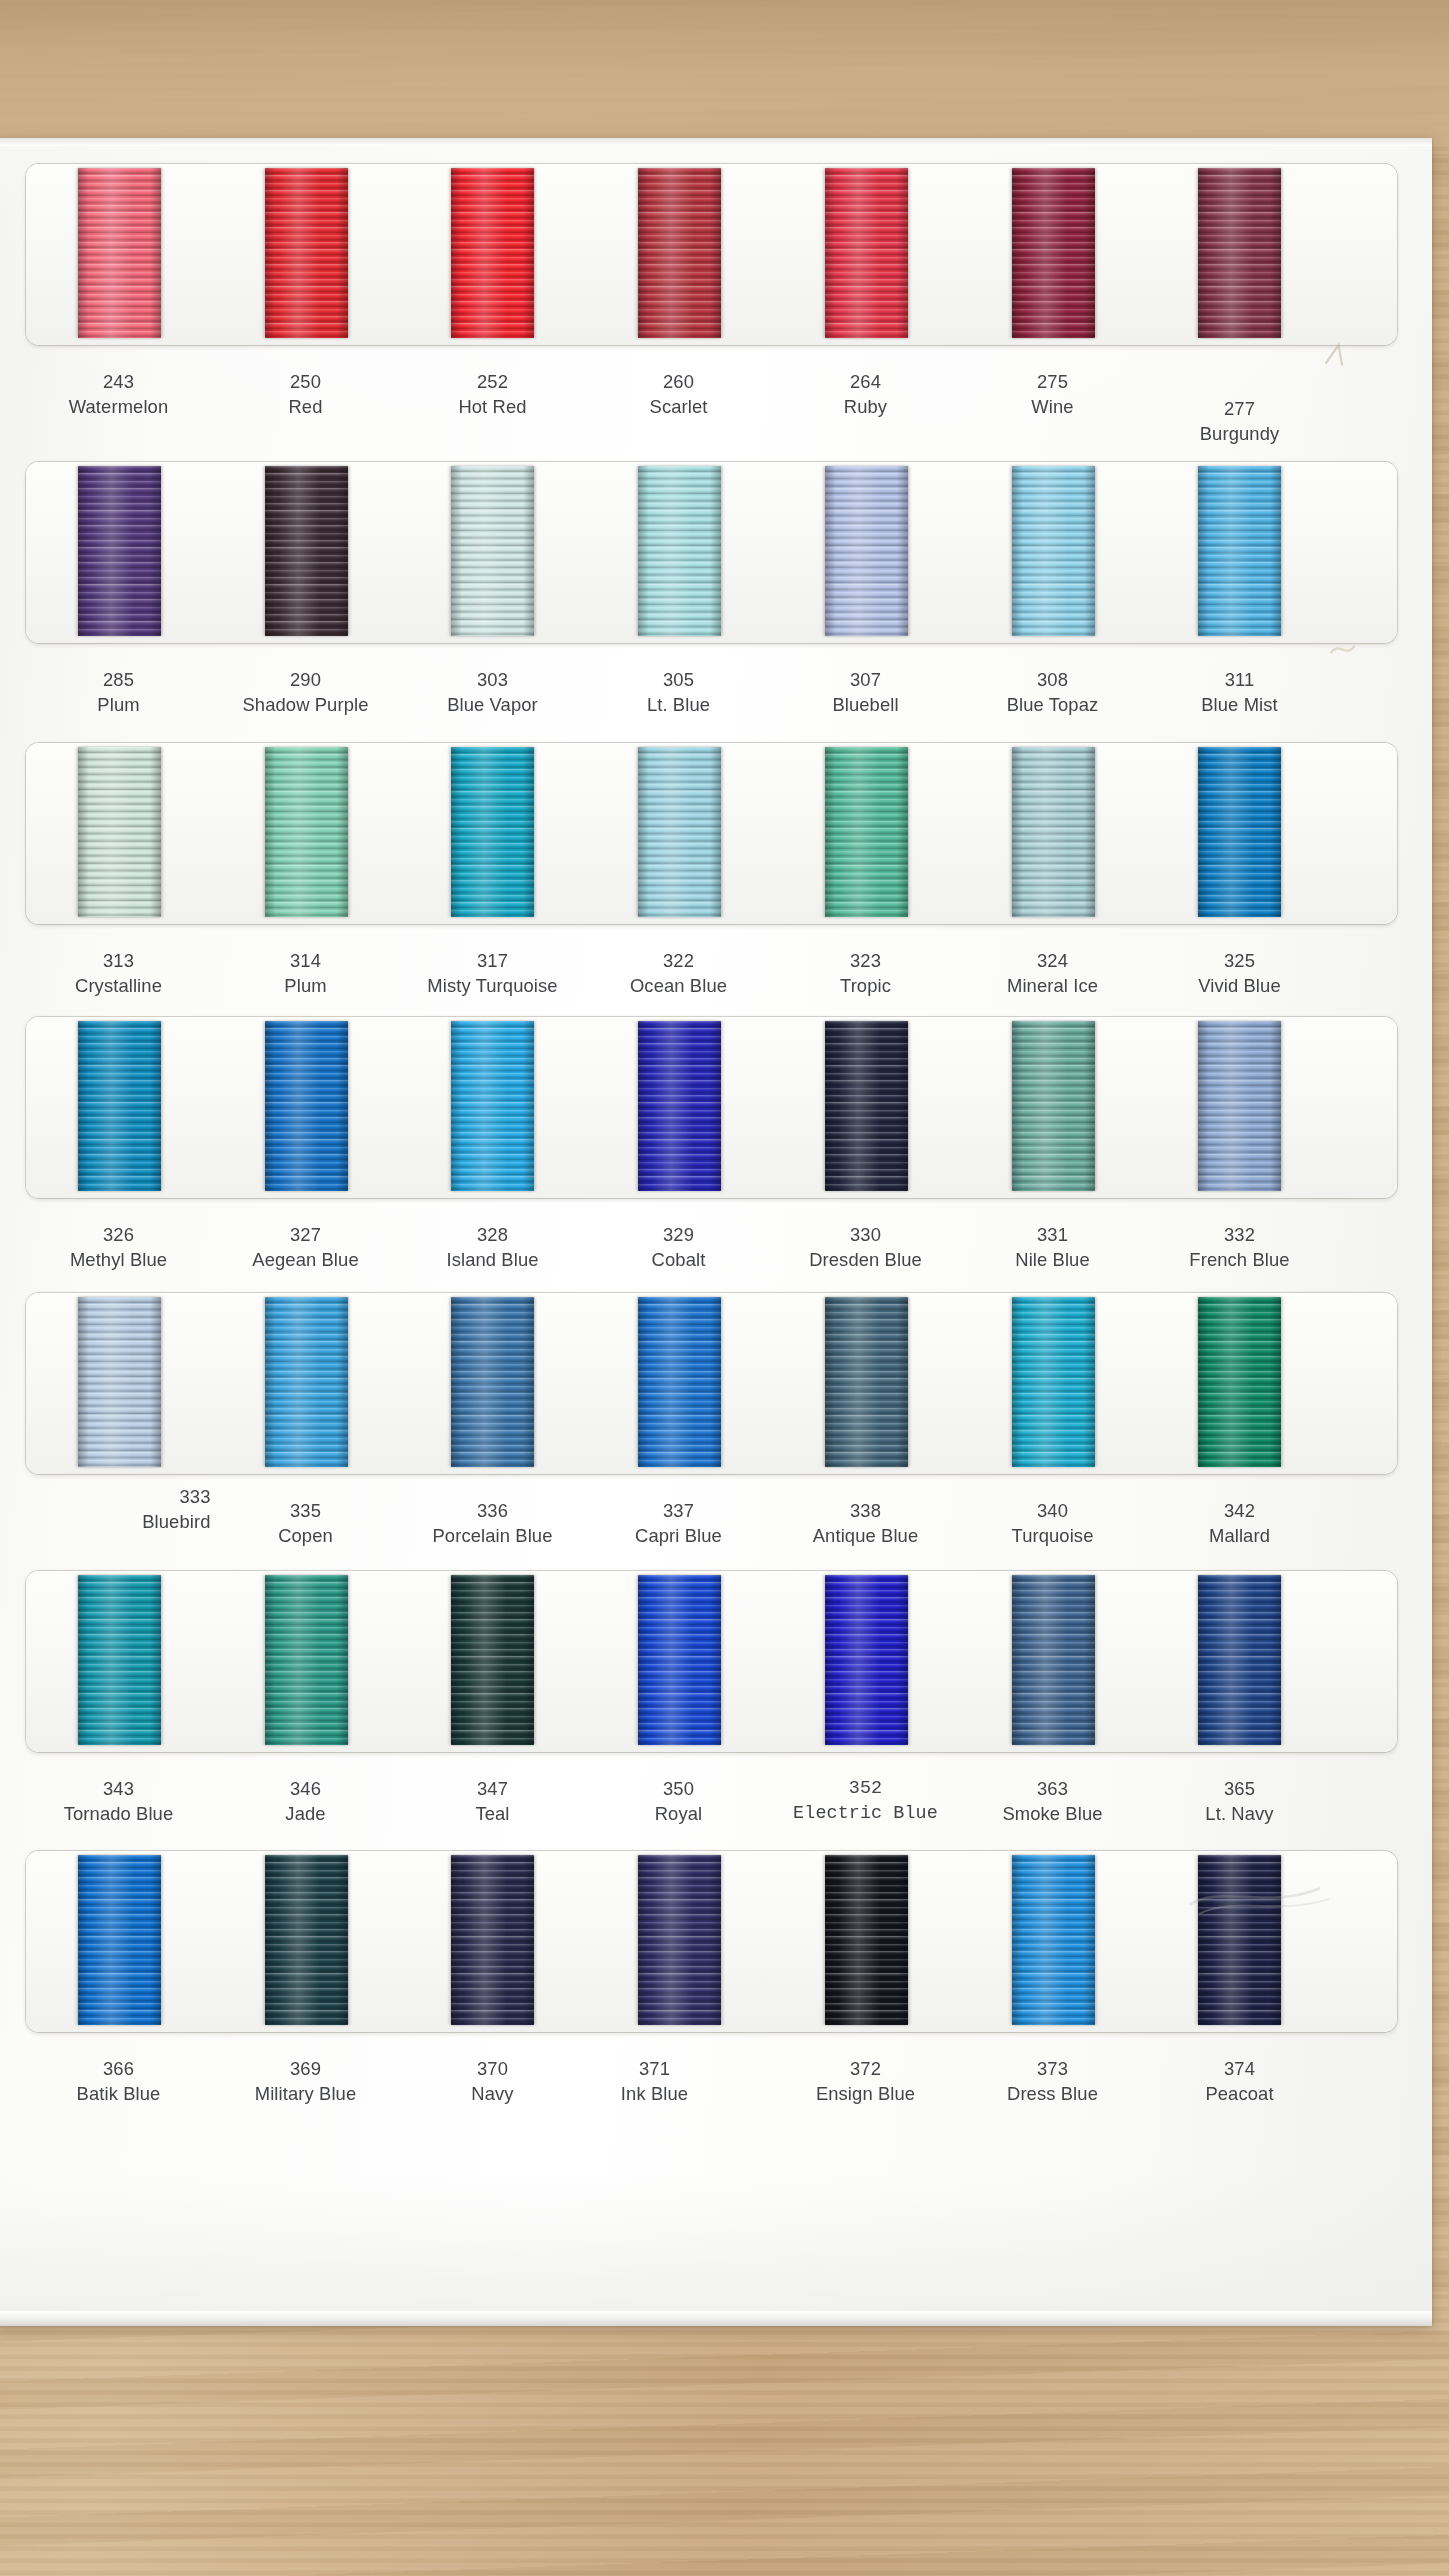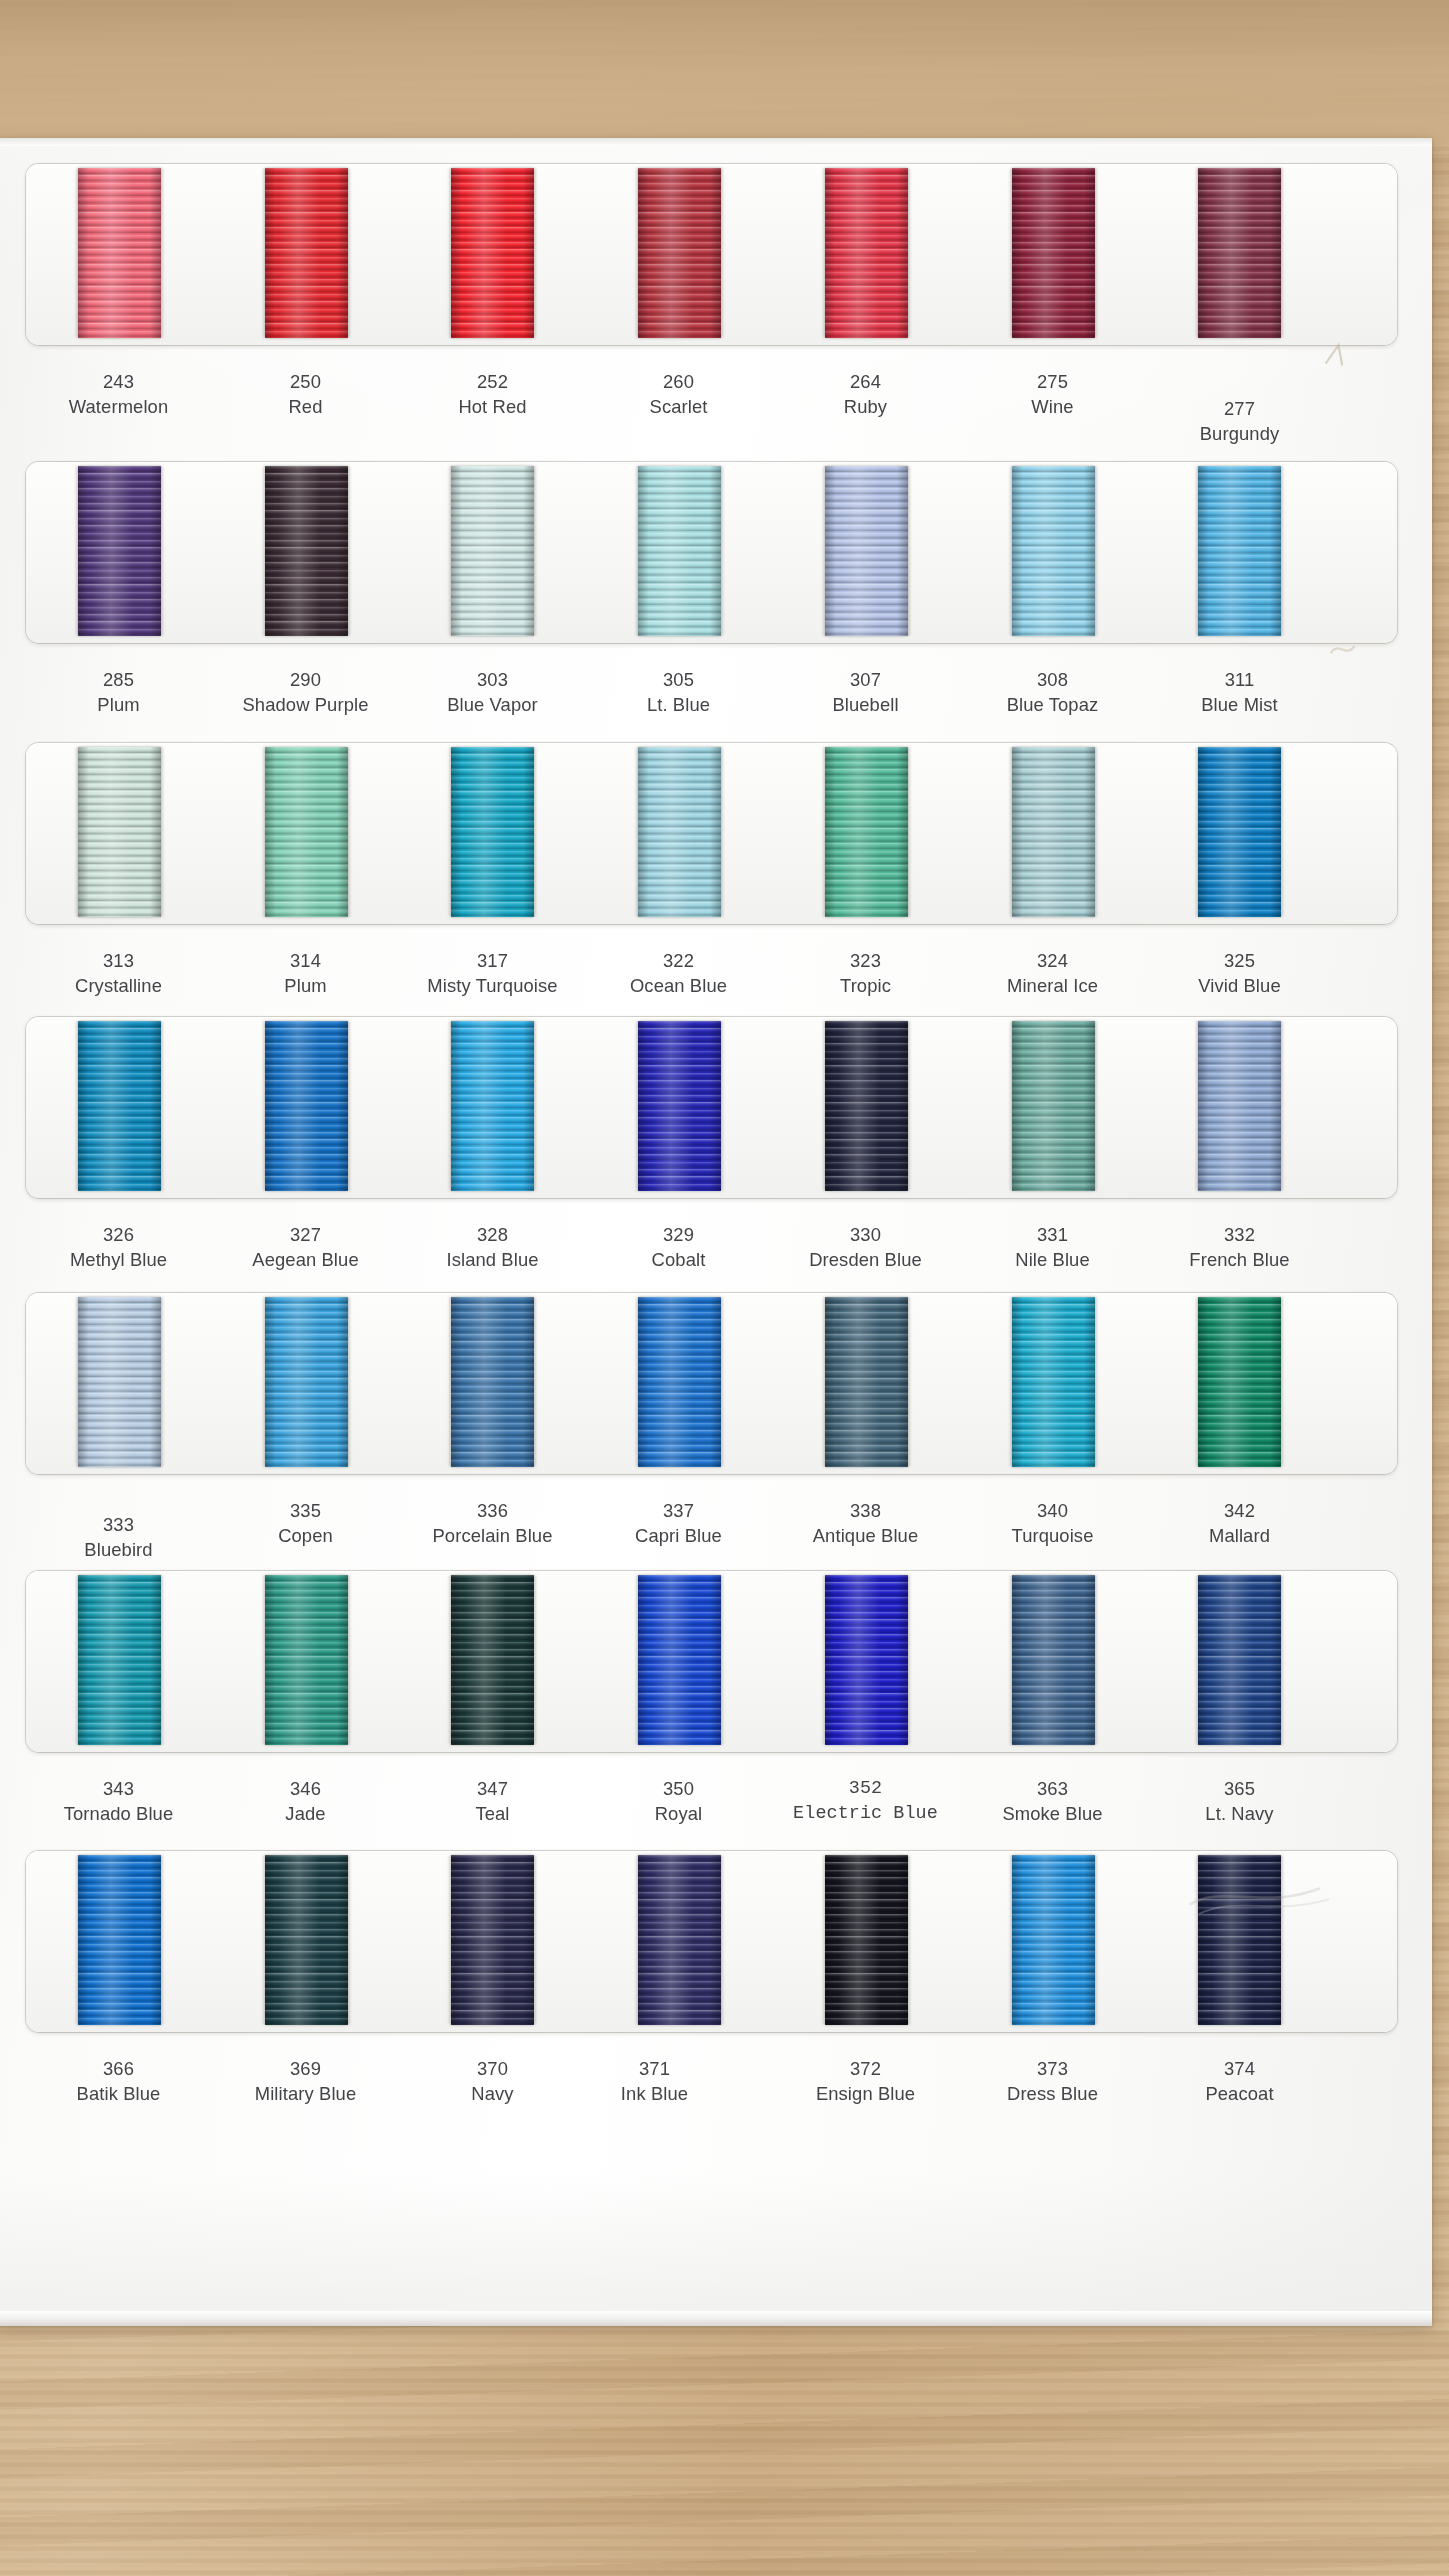--- a/index.html
+++ b/index.html
@@ -429,21 +429,21 @@
         </div>
       </div>
       <div class="row" style="top: 1155px;">
         <div class="card" style="top: 0px; height: 181px;"></div>
         <div class="ribbon" style="left: 83px; top: 4.1px; height: 170px; background: rgb(184, 205, 227);">
           <div class="weave"></div>
           <div class="sheenL"></div>
           <div class="sheenR"></div>
           <div class="gloss"></div>
         </div>
-        <div class="label" style="left: 32px; top: 220px;">
+        <div class="label" style="left: 32px; top: 192px; text-align: right;">
           <span class="code">333</span>
           <span class="name">Bluebird</span>
         </div>
         <div class="ribbon" style="left: 270px; top: 4px; height: 170px; background: rgb(58, 163, 221);">
           <div class="weave"></div>
           <div class="sheenL"></div>
           <div class="sheenR"></div>
           <div class="gloss"></div>
         </div>
         <div class="label" style="left: 219px; top: 206px;">

